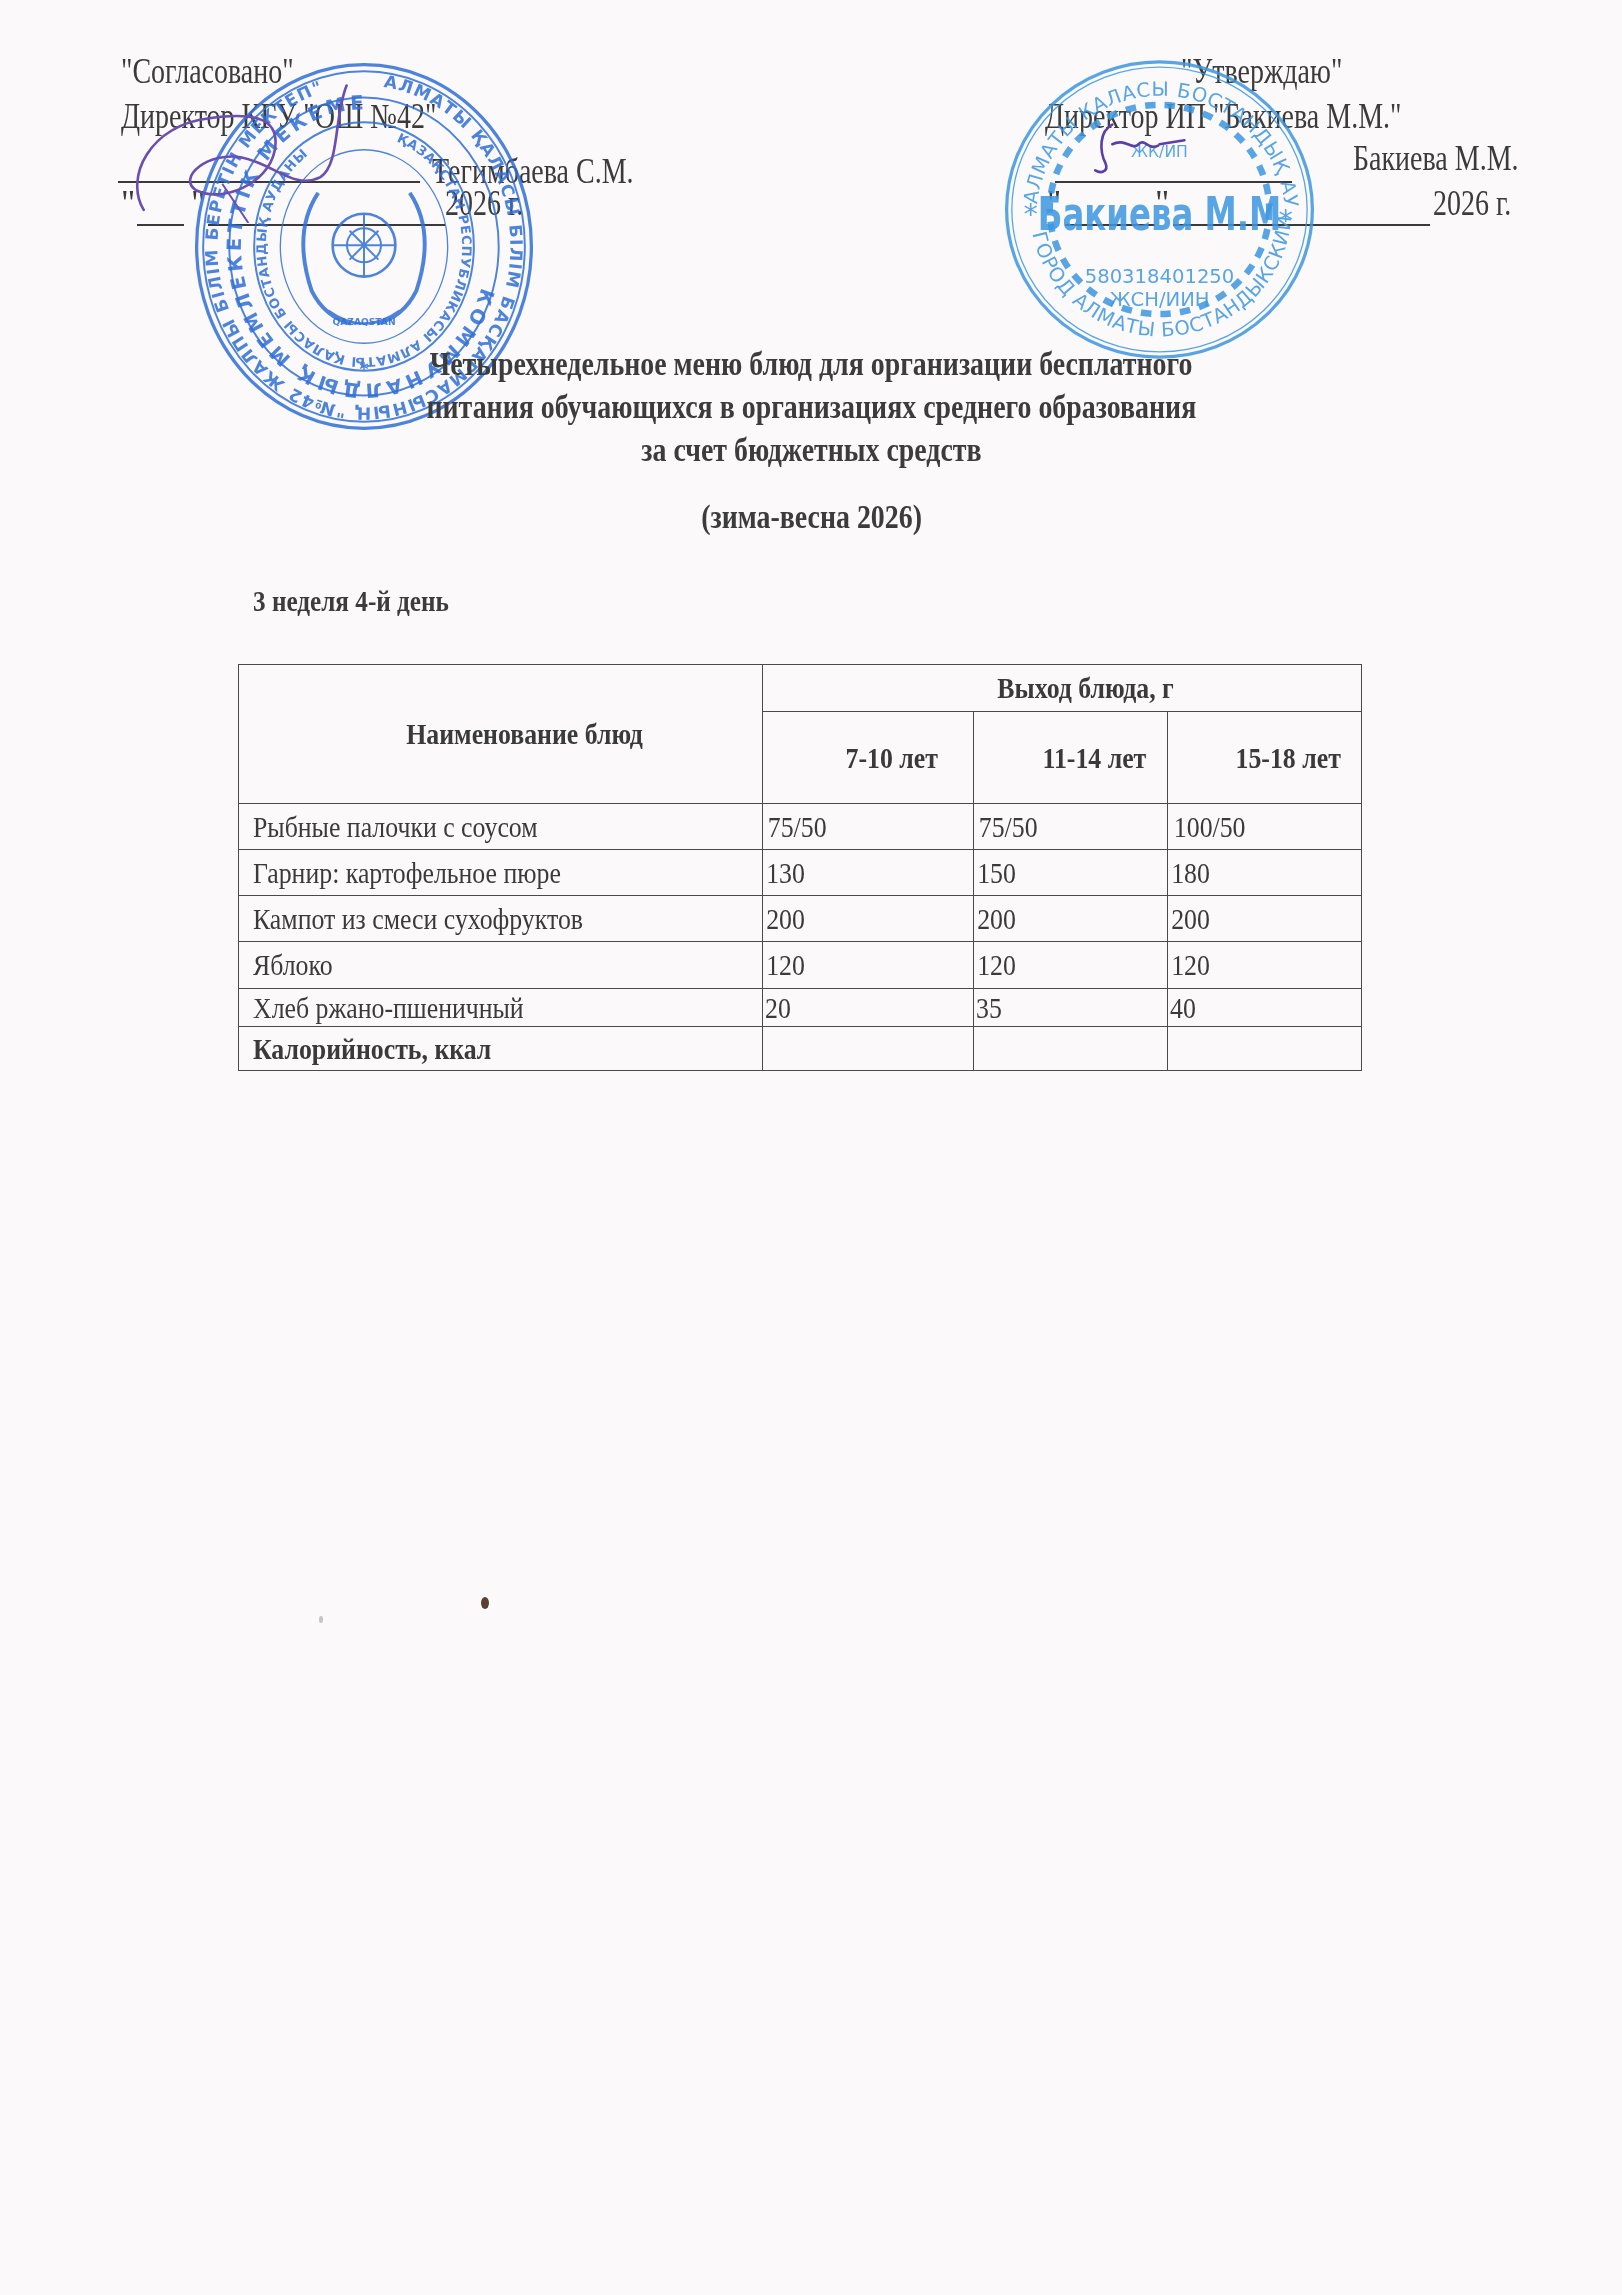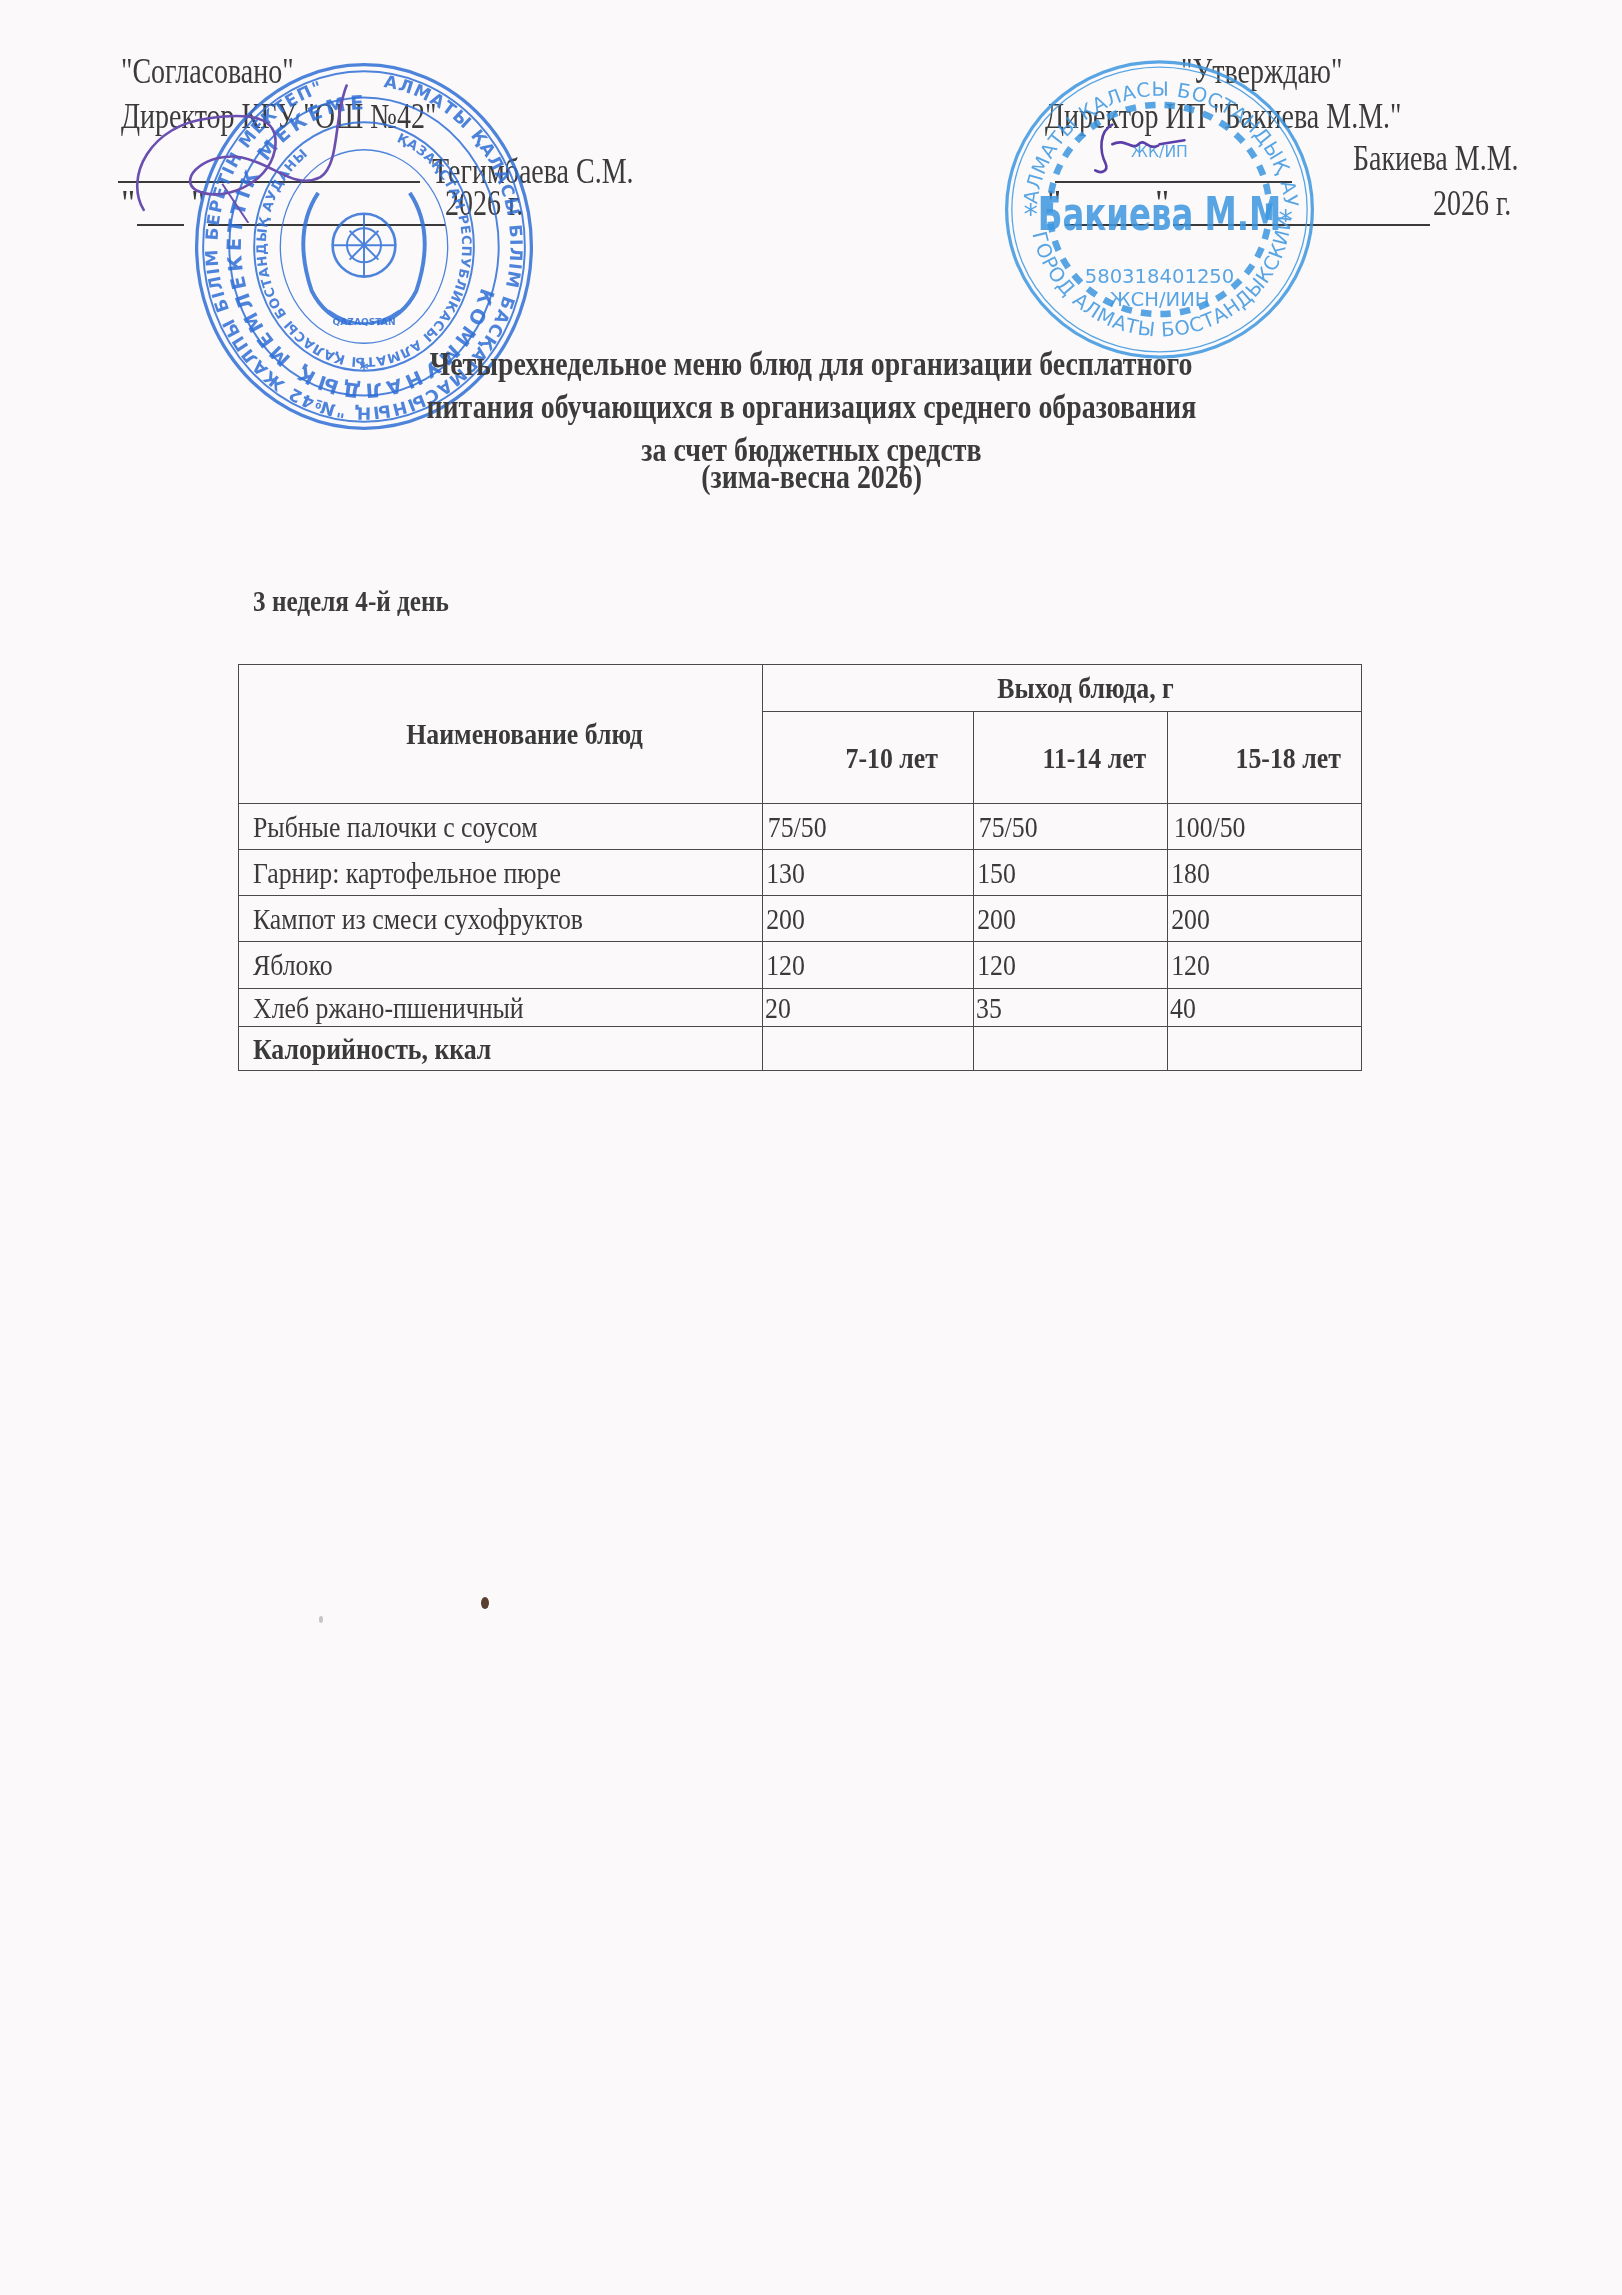--- a/index.html
+++ b/index.html
@@ -158,21 +158,21 @@
 
 <div class="title" style="top:347px;">
   <span>Четырехнедельное меню блюд для организации бесплатного</span>
 </div>
 <div class="title" style="top:390px;">
   <span>питания обучающихся в организациях среднего образования</span>
 </div>
 <div class="title" style="top:433px;">
   <span>за счет бюджетных средств</span>
 </div>
-<div class="title" style="top:460px;">
+<div class="title" style="top:500px;">
   <span>(зима-весна 2026)</span>
 </div>
 
 <div class="abs subheading" style="left:253px; top:584px;">
   <span class="narrow" style="transform:scaleX(0.84);">3 неделя 4-й день</span>
 </div>
 
 <table class="tbl">
   <colgroup>
     <col style="width:524px">

